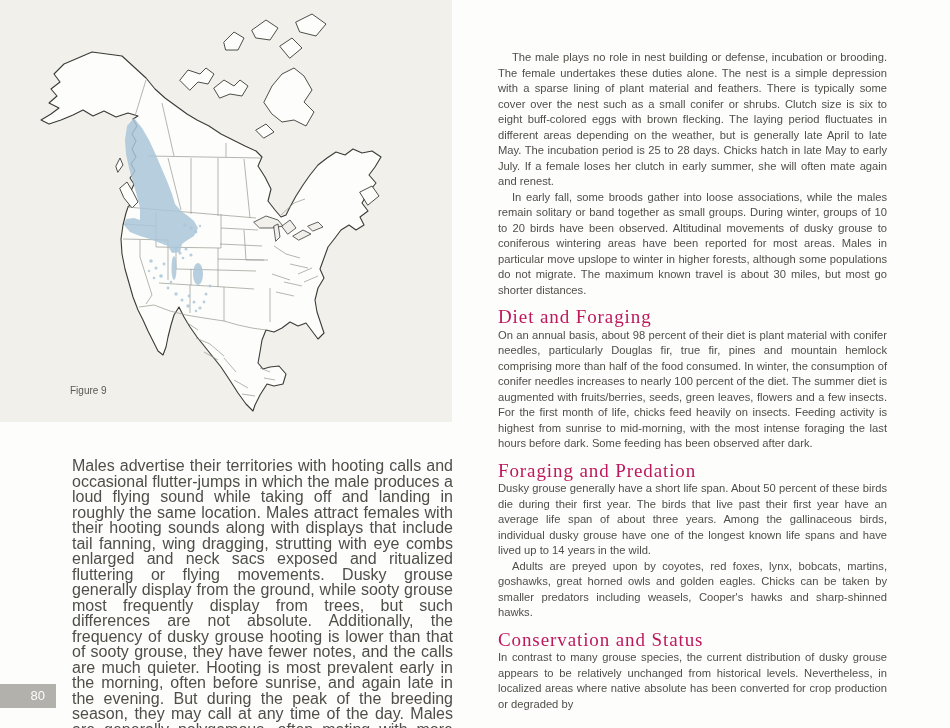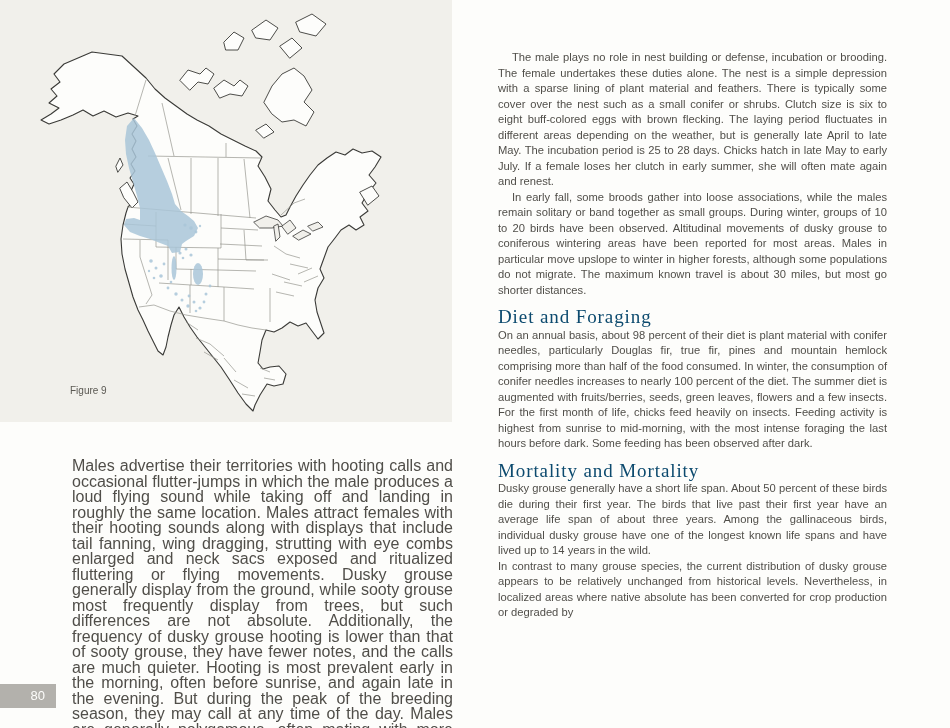--- a/index.html
+++ b/index.html
@@ -8,21 +8,21 @@
   .figure-panel{position:absolute;left:0;top:0;width:452px;height:422px;background:#f1f0eb;}
   .map-svg{position:absolute;left:28px;top:6px;}
   .figure-caption{position:absolute;left:70px;top:385px;font-size:10px;color:#5a5852;}
   .left-col{position:absolute;left:72px;top:458px;width:381px;
             font-size:16px;line-height:15.5px;text-align:justify;}
   .right-col{position:absolute;left:478px;top:50px;width:389px;
              font-size:11.2px;line-height:15.5px;text-align:justify;margin-left:20px;}
   p{margin:0;}
   p.indent{text-indent:14px;}
   .section-heading{font-family:"Liberation Serif","DejaVu Serif",serif;font-weight:400;
-                   font-size:19px;letter-spacing:0.9px;color:#0c4a6e;margin:11px 0 3px 0;
+                   font-size:19px;letter-spacing:0.9px;color:#be185d;margin:11px 0 3px 0;
                    text-align:left;}
   .page-bar{position:absolute;left:0;top:684px;width:56px;height:24px;background:#b3b1ac;}
   .page-number{display:block;font-size:13px;line-height:24px;color:#fdfdfb;text-align:right;
                padding-right:11px;}
 </style>
 </head>
 <body>
 
 <div class="page">
 
@@ -138,23 +138,25 @@
     <p>Males advertise their territories with hooting calls and occasional flutter-jumps in which the male produces a loud flying sound while taking off and landing in roughly the same location. Males attract females with their hooting sounds along with displays that include tail fanning, wing dragging, strutting with eye combs enlarged and neck sacs exposed and ritualized fluttering or flying movements. Dusky grouse generally display from the ground, while sooty grouse most frequently display from trees, but such differences are not absolute. Additionally, the frequency of dusky grouse hooting is lower than that of sooty grouse, they have fewer notes, and the calls are much quieter. Hooting is most prevalent early in the morning, often before sunrise, and again late in the evening. But during the peak of the breeding season, they may call at any time of the day. Males are generally polygamous, often mating with more than one female during a single breeding season.</p>
   </div>
 
   <div class="right-col">
     <p class="indent">The male plays no role in nest building or defense, incubation or brooding. The female undertakes these duties alone. The nest is a simple depression with a sparse lining of plant material and feathers. There is typically some cover over the nest such as a small conifer or shrubs. Clutch size is six to eight buff-colored eggs with brown flecking. The laying period fluctuates in different areas depending on the weather, but is generally late April to late May. The incubation period is 25 to 28 days. Chicks hatch in late May to early July. If a female loses her clutch in early summer, she will often mate again and renest.</p>
     <p class="indent">In early fall, some broods gather into loose associations, while the males remain solitary or band together as small groups. During winter, groups of 10 to 20 birds have been observed. Altitudinal movements of dusky grouse to coniferous wintering areas have been reported for most areas. Males in particular move upslope to winter in higher forests, although some populations do not migrate. The maximum known travel is about 30 miles, but most go shorter distances.</p>
 
     <h2 class="section-heading">Diet and Foraging</h2>
     <p>On an annual basis, about 98 percent of their diet is plant material with conifer needles, particularly Douglas fir, true fir, pines and mountain hemlock comprising more than half of the food consumed. In winter, the consumption of conifer needles increases to nearly 100 percent of the diet. The summer diet is augmented with fruits/berries, seeds, green leaves, flowers and a few insects. For the first month of life, chicks feed heavily on insects. Feeding activity is highest from sunrise to mid-morning, with the most intense foraging the last hours before dark. Some feeding has been observed after dark.</p>
 
-    <h2 class="section-heading">Mortality and Mortality</h2>
+    <h2 class="section-heading">Foraging and Predation</h2>
     <p>Dusky grouse generally have a short life span. About 50 percent of these birds die during their first year. The birds that live past their first year have an average life span of about three years. Among the gallinaceous birds, individual dusky grouse have one of the longest known life spans and have lived up to 14 years in the wild.</p>
+    <p class="indent">Adults are preyed upon by coyotes, red foxes, lynx, bobcats, martins, goshawks, great horned owls and golden eagles. Chicks can be taken by smaller predators including weasels, Cooper's hawks and sharp-shinned hawks.</p>
 
+    <h2 class="section-heading">Conservation and Status</h2>
     <p>In contrast to many grouse species, the current distribution of dusky grouse appears to be relatively unchanged from historical levels. Nevertheless, in localized areas where native absolute has been converted for crop production or degraded by</p>
   </div>
 
   <div class="page-bar">
     <span class="page-number">80</span>
   </div>
 
 </div>
 
 </body></html>

